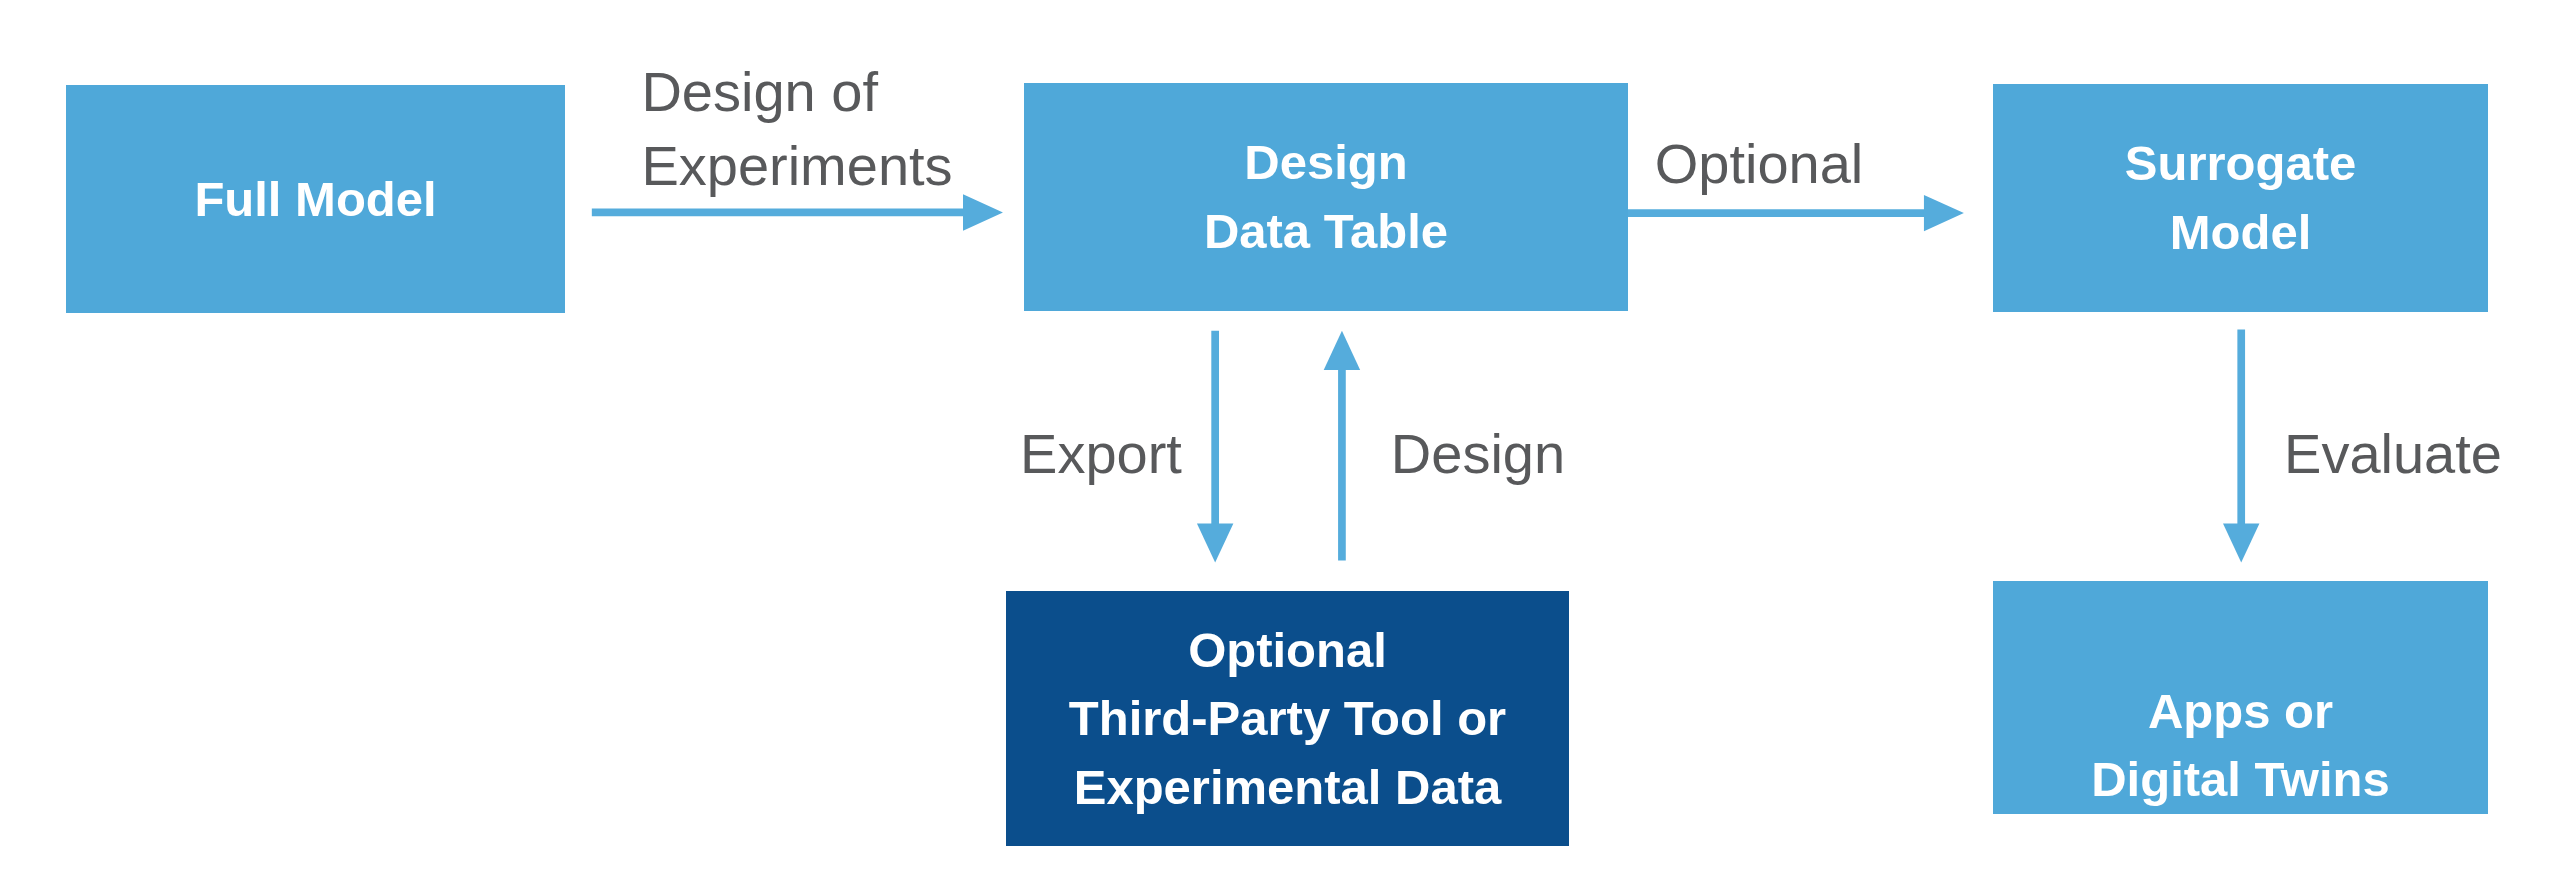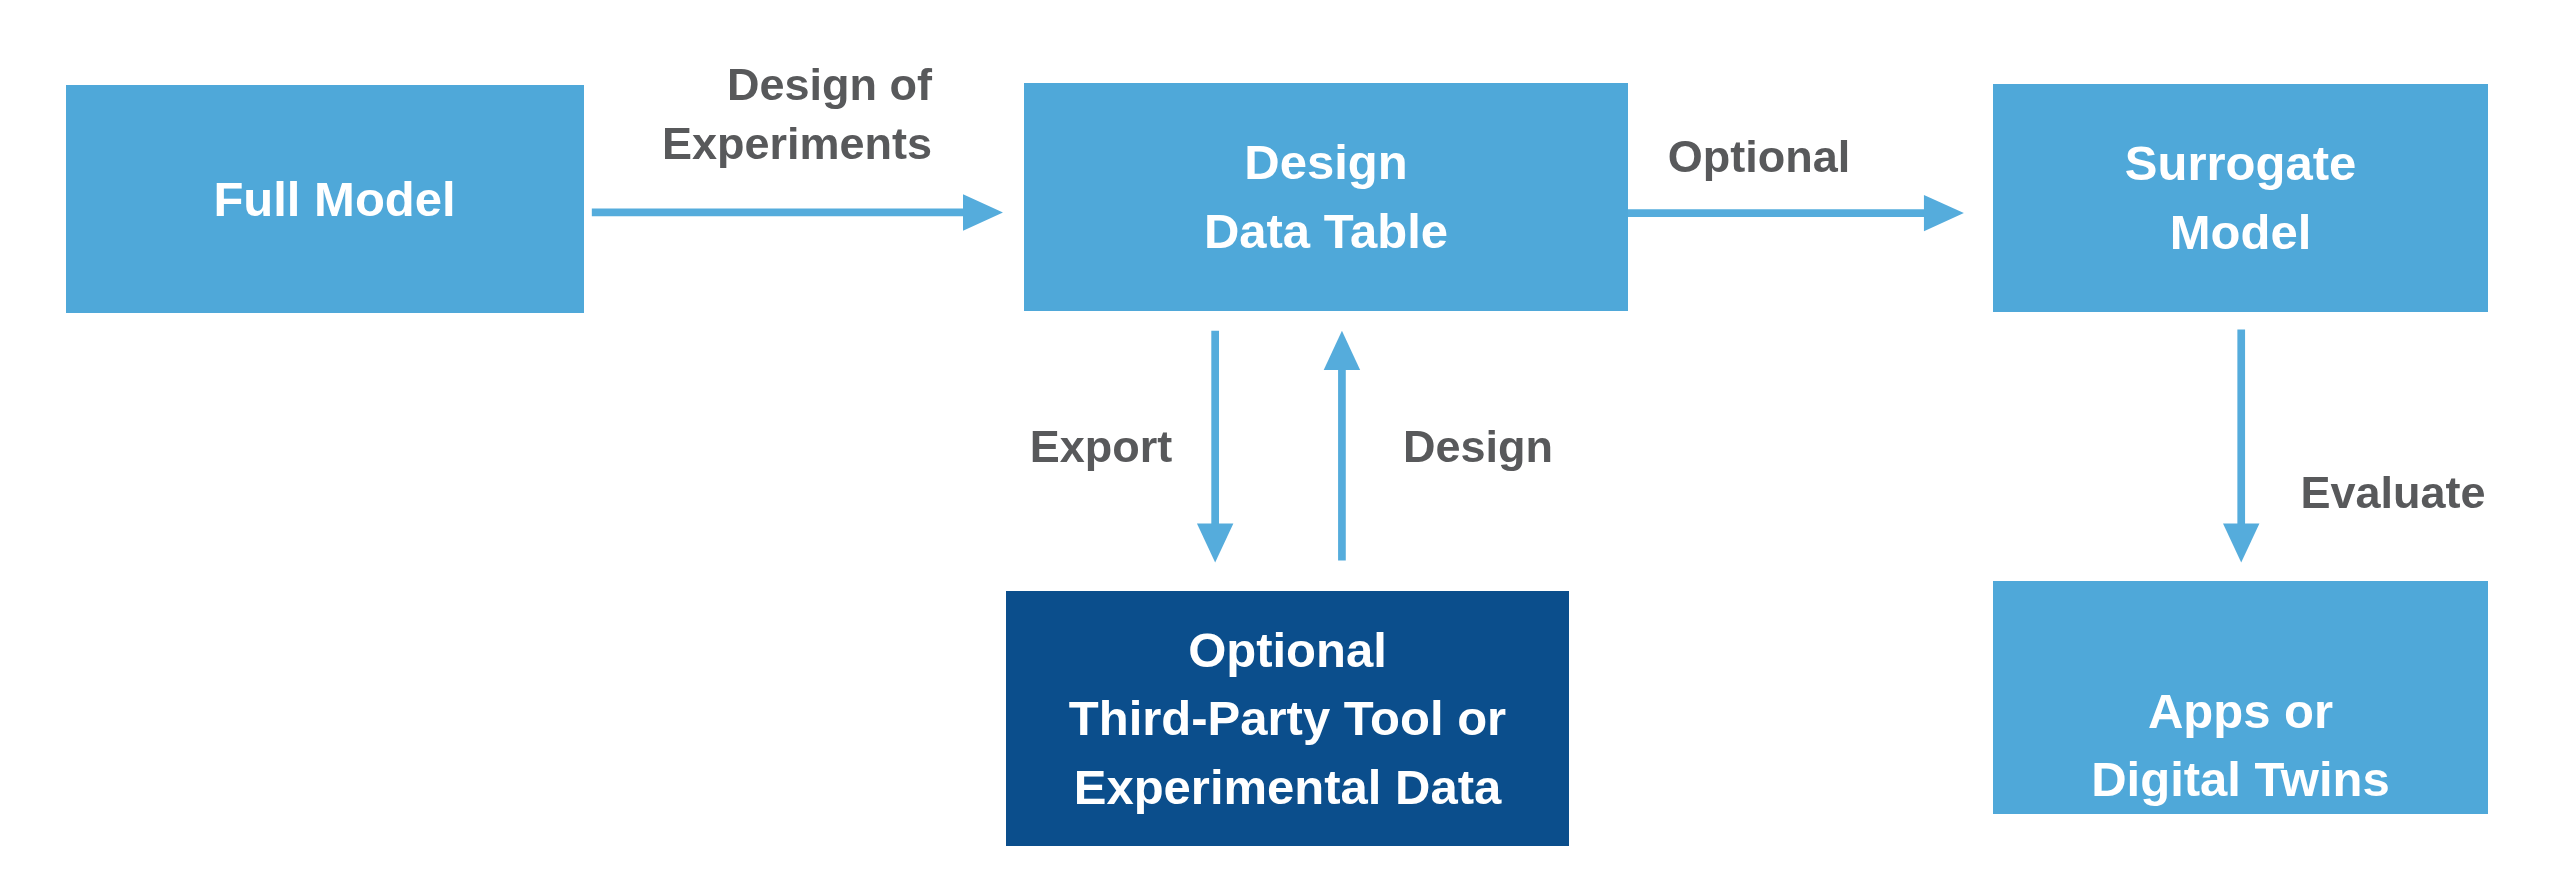--- a/index.html
+++ b/index.html
@@ -37,49 +37,49 @@
     line-height: 1.4;
     white-space: pre-line;
   }
   .node.light { background: var(--node-light); }
   .node.dark  { background: var(--node-dark); margin-top: 24px; }
 
   .edge-label {
     position: absolute;
     transform: translateX(-50%);
     color: var(--label-text);
-    font-size: 45px;
+    font-size: 56px;
     line-height: 1.32;
     white-space: pre-line;
-    text-align: right;
-    font-weight: 700;
+    text-align: left;
+    font-weight: 400;
   }
 
   .arrow-layer {
     position: absolute;
     left: 0; top: 0;
     width: 100%; height: 100%;
     pointer-events: none;
   }
   .arrow-line { stroke: var(--arrow); stroke-width: 11; }
   .arrow-head { fill: var(--arrow); }
 
   
-  #node-full-model        { left: 66px;   top: 85px; width: 499px; height: 228px; padding-left: 19px; }
+  #node-full-model        { left: 66px;   top: 85px; width: 499px; height: 228px; }
   #node-design-data-table { left: 1024px; top: 83px; width: 604px; height: 228px; }
   #node-surrogate-model   { left: 1993px; top: 84px; width: 495px; height: 228px; justify-content: center; }
   #node-optional-tool     { left: 1006px; top: 567px; width: 563px; height: 255px; }
   #node-apps-twins        { left: 1993px; top: 581px; width: 495px; height: 233px; align-items: flex-end; }
 
   
   #label-doe      { left: 797px; top: 55px;  }
   #label-training { left: 1759px; top: 127px; }
   #label-export   { left: 1101px; top: 417px; }
   #label-import   { left: 1478px; top: 417px; }
-  #label-evaluate { left: 2393px; top: 417px; margin-top: 46px; }
+  #label-evaluate { left: 2393px; top: 417px; }
 </style>
 </head>
 <body>
 
 <div class="canvas">
 
   <svg class="arrow-layer" viewBox="0 0 3678 1273" aria-hidden="true">
     <g>
       <line class="arrow-line" x1="845" y1="303" x2="1378" y2="303"></line>
       <polygon class="arrow-head" points="1375,277 1432,303 1375,329"></polygon>

